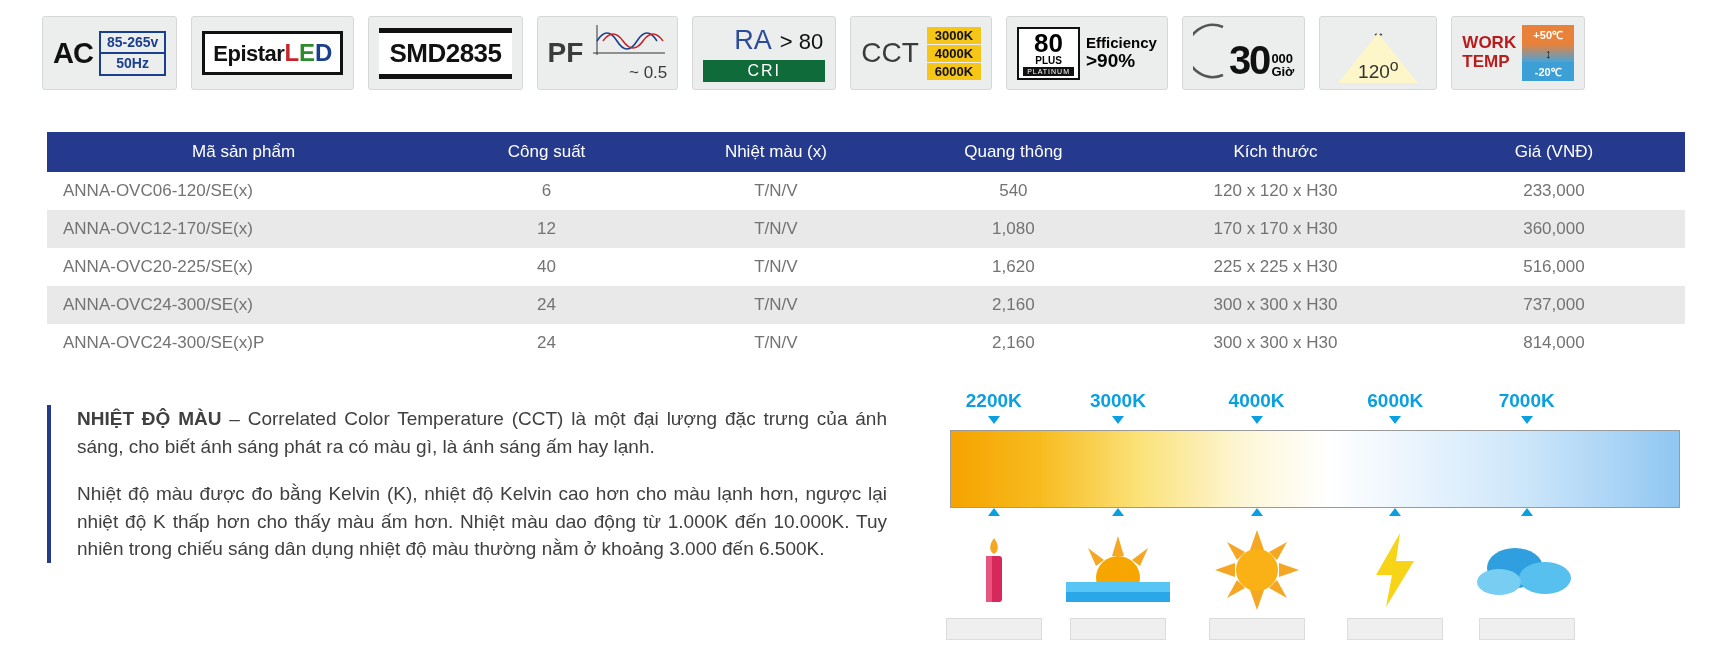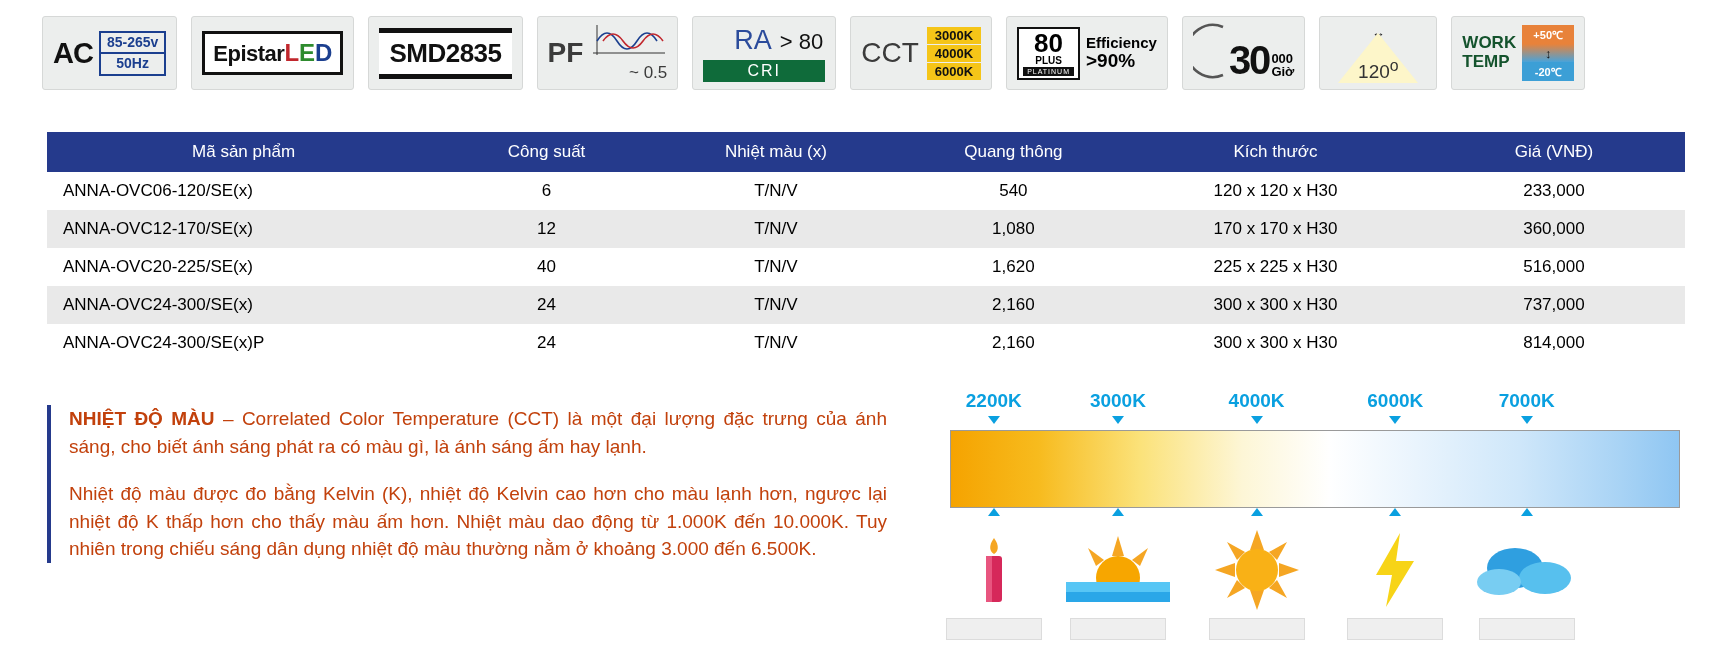--- a/index.html
+++ b/index.html
@@ -110,53 +110,53 @@
   }
   .beam-deg {
     position: absolute; bottom: 4px; left: 0; right: 0; text-align: center;
     font-size: 19px; color: #333;
   }
   .beam-arrow { position: absolute; top: 6px; left: 50%; transform: translateX(-50%); font-size: 13px; color: #222; }
 
   
   .wt-wrap { display: flex; align-items: center; gap: 6px; }
   .wt-txt { display: flex; flex-direction: column; line-height: 1.1; }
-  .wt-txt span { font-size: 17px; font-weight: 800; color: #14532d; }
+  .wt-txt span { font-size: 17px; font-weight: 800; color: #b91c1c; }
   .wt-scale { display: flex; flex-direction: column; width: 52px; }
   .wt-hot { background: #e8823a; color: #fff; font-size: 11px; font-weight: 700; text-align: center; padding: 2px 0; }
   .wt-mid { background: linear-gradient(#e8823a,#4aa3d9); height: 18px; position: relative; }
   .wt-mid::after {
     content: "↕"; position: absolute; left: 50%; top: 50%;
     transform: translate(-50%,-50%); color: #111; font-size: 13px;
   }
   .wt-cold { background: #3c9fd6; color: #fff; font-size: 11px; font-weight: 700; text-align: center; padding: 2px 0; }
 
   
   .prod-table {
     position: absolute; left: 47px; top: 132px; width: 1638px;
     border-collapse: collapse;
   }
   .prod-table th {
     background: #253a8c; color: #fff; font-weight: 400; font-size: 17px;
     padding: 10px 6px; text-align: center;
   }
   .prod-table td {
-    font-size: 17px; color: #000000; padding: 9px 6px; text-align: center;
+    font-size: 17px; color: #737373; padding: 9px 6px; text-align: center;
   }
   .prod-table td.left { text-align: left; padding-left: 16px; }
   .prod-table tbody tr:nth-child(even) { background: #e9e9e9; }
 
   
   .text-block {
     position: absolute; left: 47px; top: 405px; width: 840px;
     border-left: 4px solid #253a8c; padding-left: 18px;
   }
   .text-block p {
-    margin: 0 0 20px 0;
-    font-size: 19px; line-height: 1.45; color: #c2410c;
+    margin: 0 0 20px 8px;
+    font-size: 19px; line-height: 1.45; color: #404040;
     text-align: justify;
   }
   .text-block p:last-child { margin-bottom: 0; }
   .text-block .lead { font-weight: 700; }
 
   
   .cct-panel { position: absolute; left: 950px; top: 390px; width: 730px; }
   .cct-ticks { position: relative; height: 40px; }
   .cct-ticks .t {
     position: absolute; top: 0; transform: translateX(-50%);

